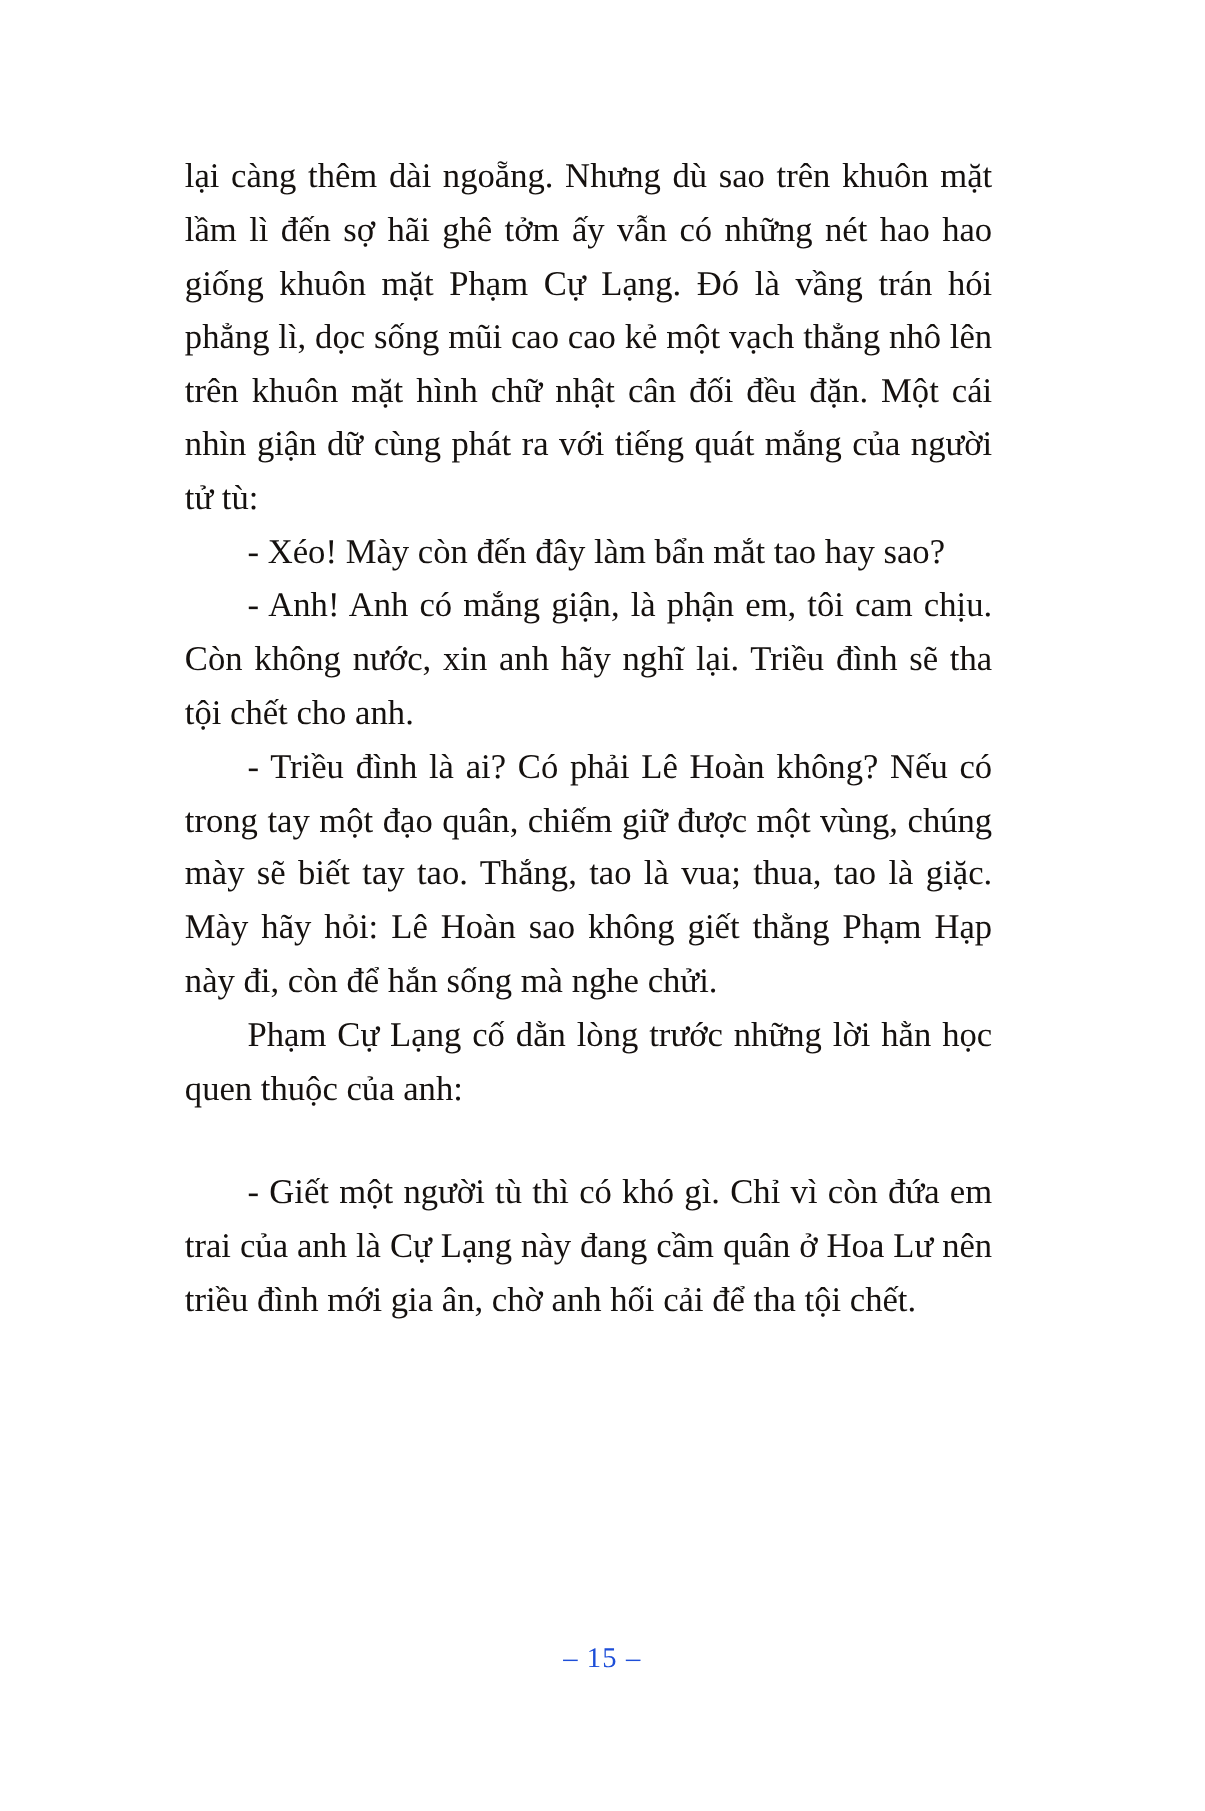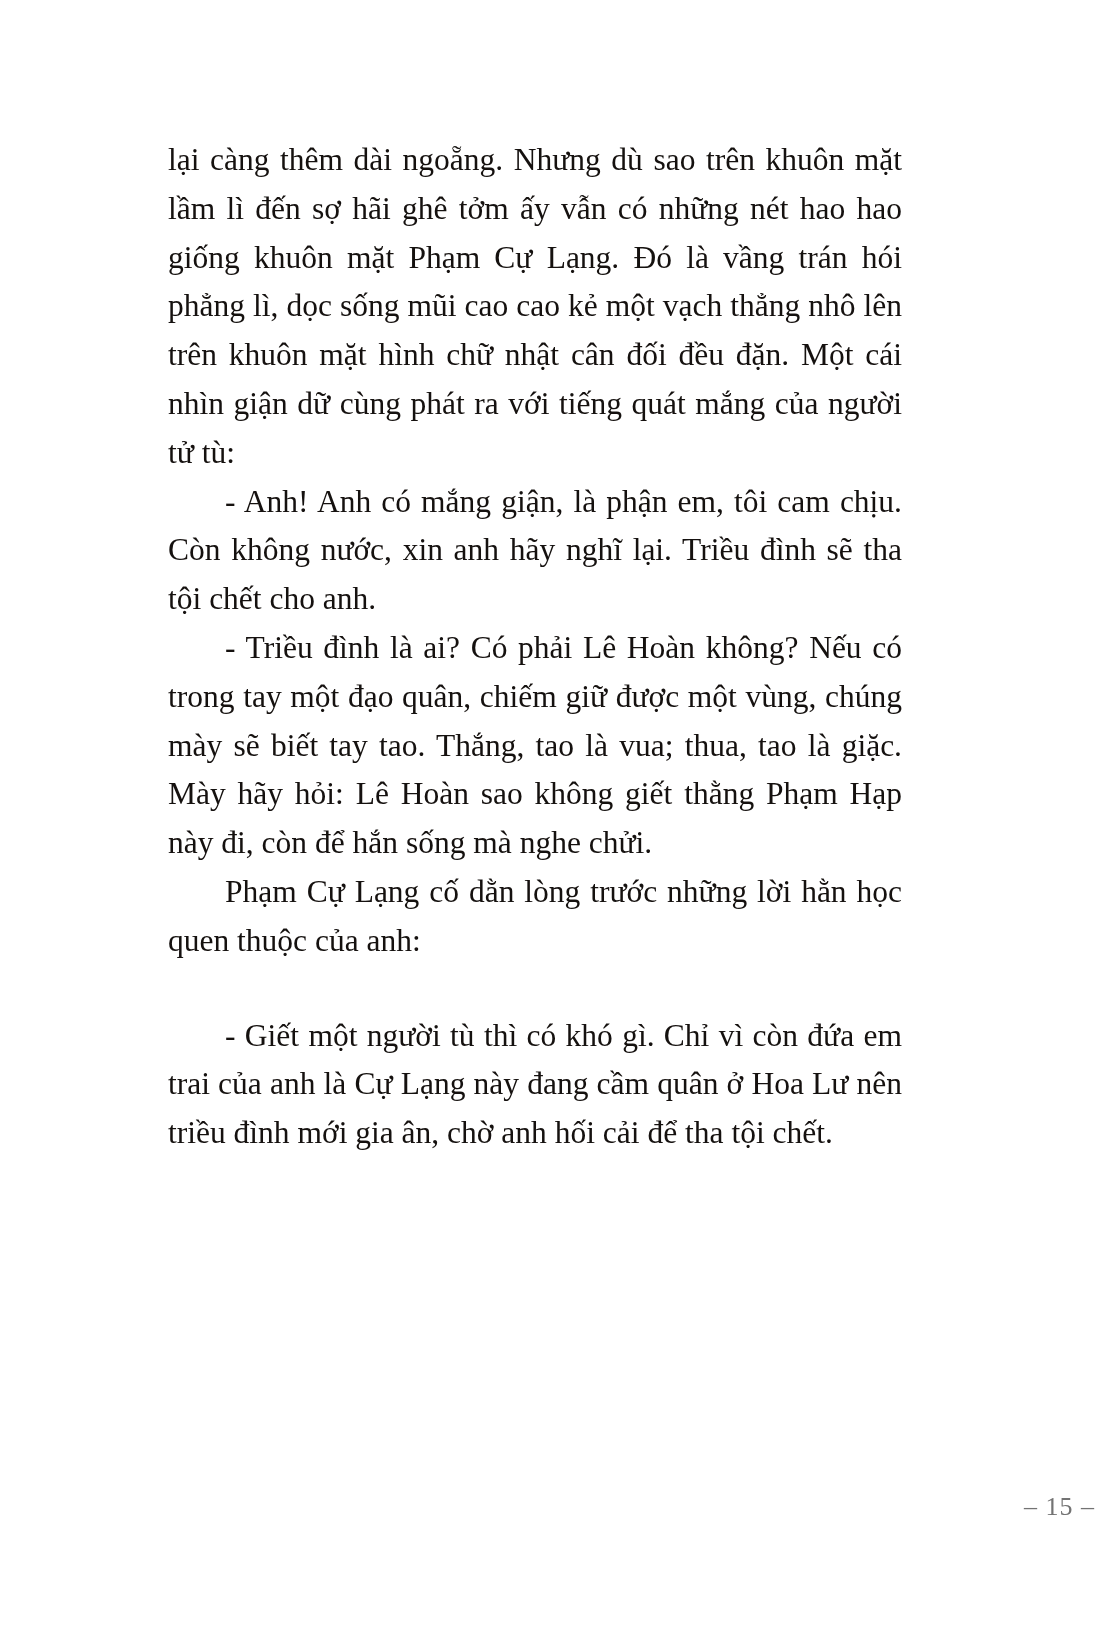--- a/index.html
+++ b/index.html
@@ -44,34 +44,35 @@
   .text-block p:last-child {
     margin-bottom: 0;
     margin-top: 46px;
   }
 
   .page-number {
     position: absolute;
     left: 0;
     right: 0;
     top: 1492px;
-    text-align: right;
+    text-align: center;
     font-family: "Liberation Serif", "DejaVu Serif", serif;
     font-size: 26px;
     letter-spacing: 1px;
-    color: #737373;
+    color: #1d4ed8;
   }
 </style>
 </head>
 <body>
 
 <div class="page">
 
   <div class="text-block">
     <p style="text-indent:0;">lại càng thêm dài ngoẵng. Nhưng dù sao trên khuôn mặt lầm lì đến sợ hãi ghê tởm ấy vẫn có những nét hao hao giống khuôn mặt Phạm Cự Lạng. Đó là vầng trán hói phẳng lì, dọc sống mũi cao cao kẻ một vạch thẳng nhô lên trên khuôn mặt hình chữ nhật cân đối đều đặn. Một cái nhìn giận dữ cùng phát ra với tiếng quát mắng của người tử tù:</p>
+    <p>- Xéo! Mày còn đến đây làm bẩn mắt tao hay sao?</p>
     <p>- Anh! Anh có mắng giận, là phận em, tôi cam chịu. Còn không nước, xin anh hãy nghĩ lại. Triều đình sẽ tha tội chết cho anh.</p>
     <p>- Triều đình là ai? Có phải Lê Hoàn không? Nếu có trong tay một đạo quân, chiếm giữ được một vùng, chúng mày sẽ biết tay tao. Thắng, tao là vua; thua, tao là giặc. Mày hãy hỏi: Lê Hoàn sao không giết thằng Phạm Hạp này đi, còn để hắn sống mà nghe chửi.</p>
     <p>Phạm Cự Lạng cố dằn lòng trước những lời hằn học quen thuộc của anh:</p>
     <p>- Giết một người tù thì có khó gì. Chỉ vì còn đứa em trai của anh là Cự Lạng này đang cầm quân ở Hoa Lư nên triều đình mới gia ân, chờ anh hối cải để tha tội chết.</p>
   </div>
 
   <div class="page-number">– 15 –</div>
 
 </div>
 

